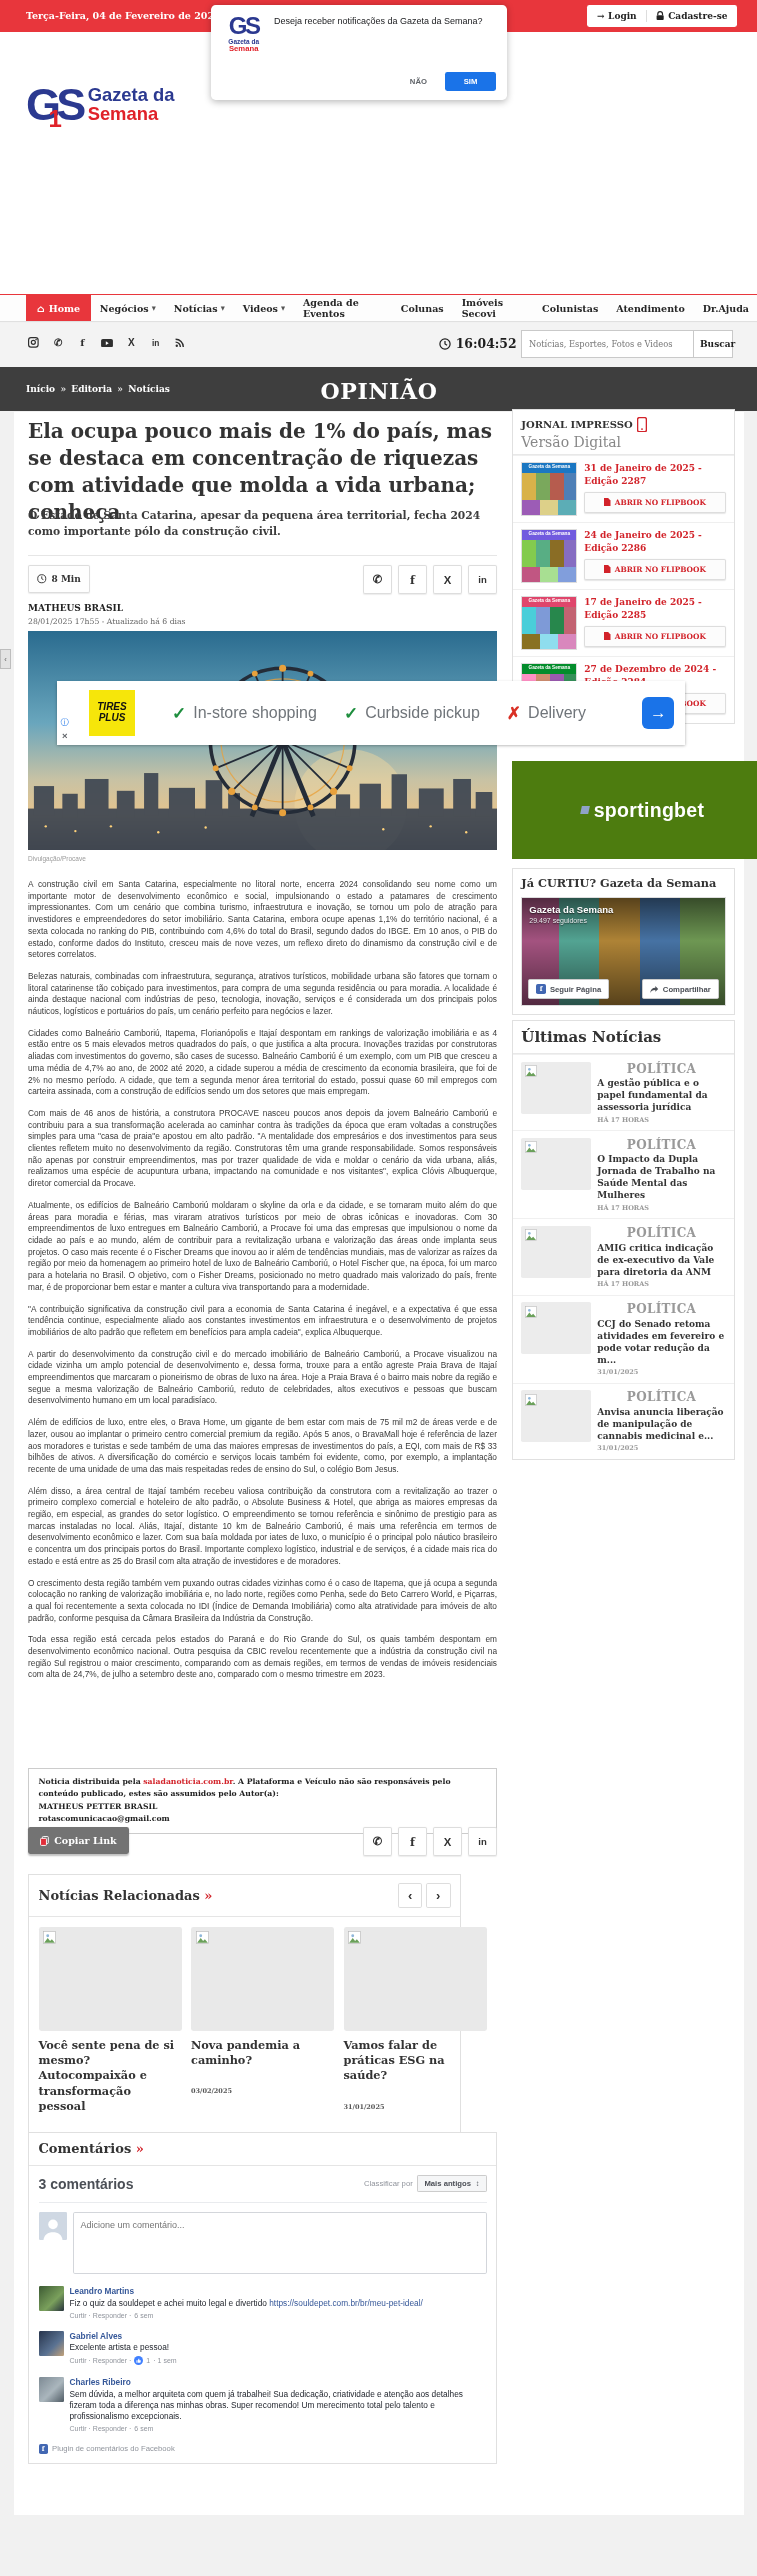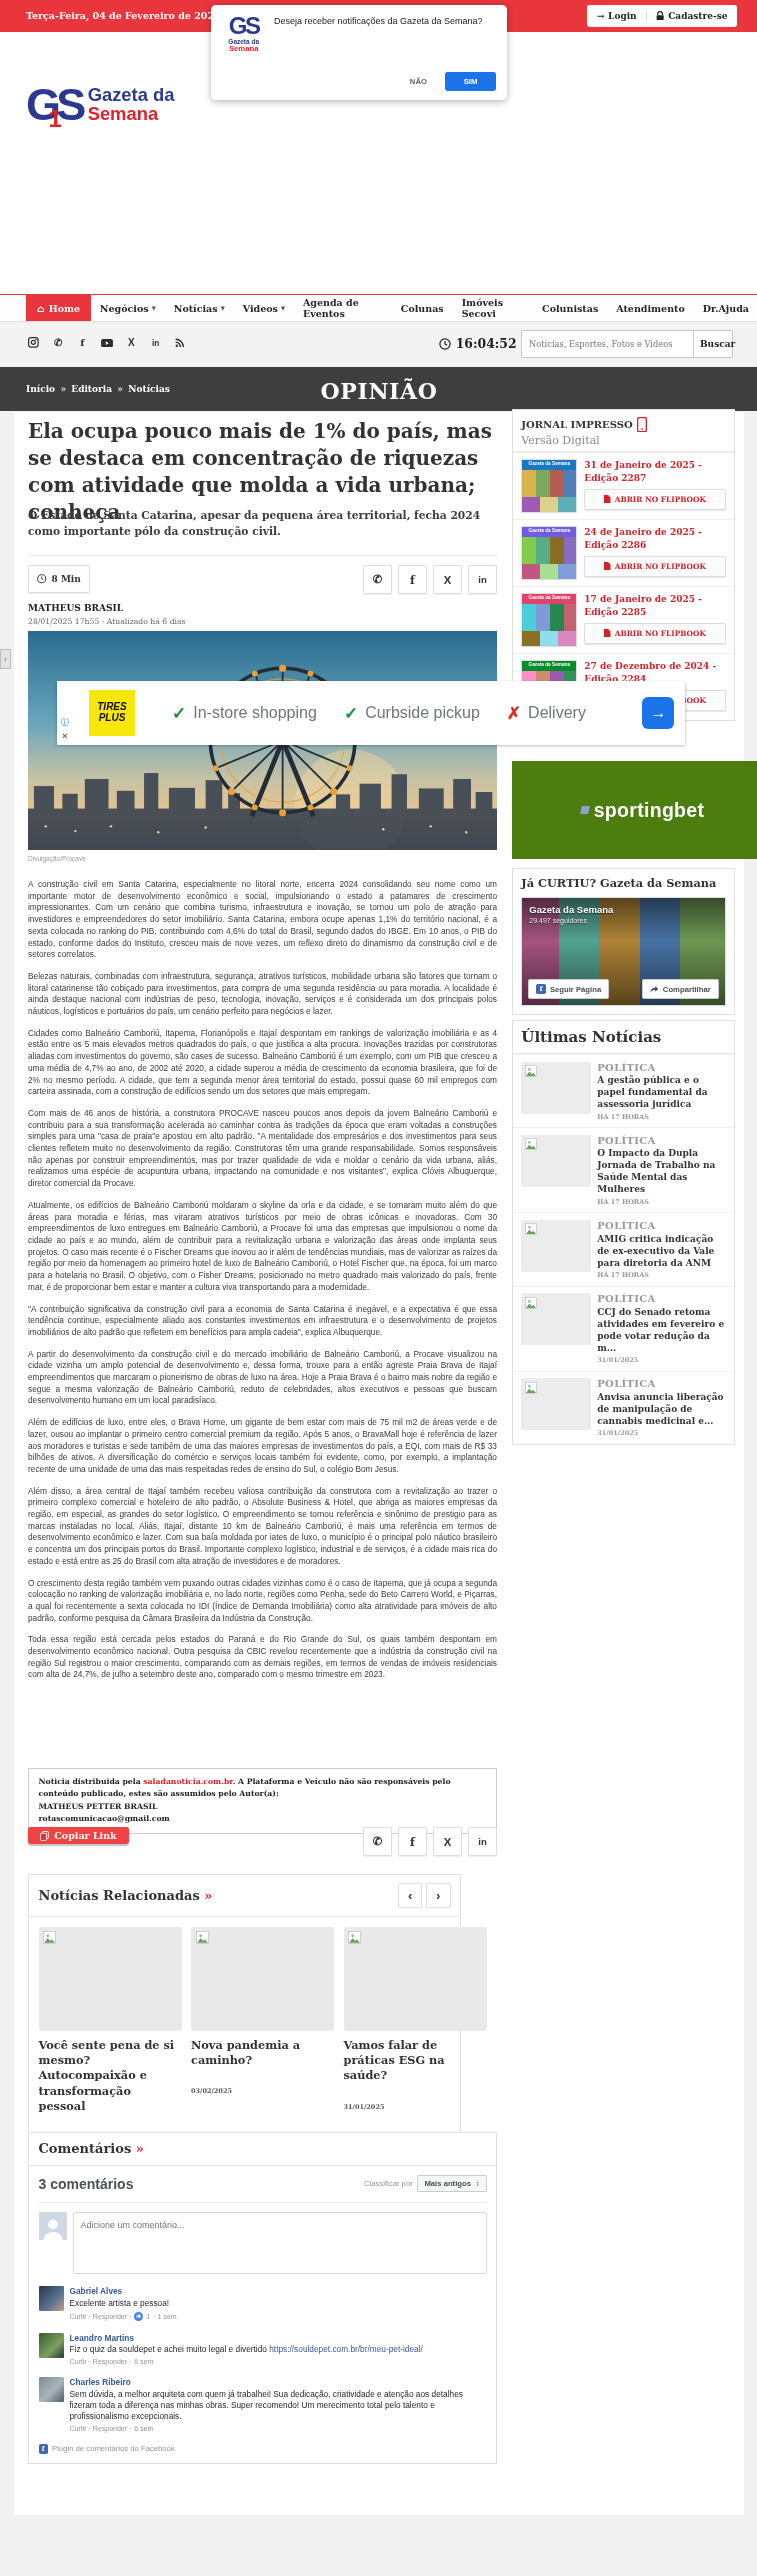--- a/index.html
+++ b/index.html
@@ -81,21 +81,21 @@
   .caption{left:28px;top:855px;font-size:6.5px;color:#9a9a9a;}
   .bodytext{left:28px;top:879px;width:469px;height:881px;overflow:hidden;font-size:8.3px;line-height:11.7px;
         color:#3a3a3a;text-align:justify;}
   .bodytext p{margin:0 0 10px 0;}
 
   .disclaimer{left:28px;top:1768px;width:469px;border:0.6px solid #ccc;padding:7px 9.5px;box-sizing:border-box;
         font-family:"DejaVu Serif",serif;font-weight:bold;font-size:7.7px;line-height:12.4px;color:#222;background:#fff;}
   .disclaimer .lnk{color:#d2232a;}
 
   .copyrow{left:28px;top:1827px;width:469px;height:30px;}
-  .copybtn{display:inline-flex;align-items:center;gap:5.3px;height:17px;padding:0 12px;background:#ef4444;border-radius:2.4px;
+  .copybtn{display:inline-flex;align-items:center;gap:5.3px;height:27px;padding:0 12px;background:#737373;border-radius:2.4px;
         color:#fff;font-size:9.5px;box-shadow:0 1.2px 1.8px rgba(0,0,0,.25);cursor:pointer;}
 
   
   .related{left:28px;top:1874px;width:433px;}
   .rel-head{display:flex;align-items:center;justify-content:space-between;padding:8.3px 9.5px;border-bottom:0.6px solid #e5e5e5;}
   .rel-title{font-size:13px;color:#333;}
   .rel-title .rq{color:#d2232a;}
   .rel-arrows{display:flex;gap:3.6px;}
   .rel-arrow{width:22.5px;height:22.5px;border:0.6px solid #ddd;border-radius:1.8px;background:#fff;display:flex;align-items:center;
         justify-content:center;font-size:13px;font-weight:bold;color:#333;cursor:pointer;}
@@ -135,21 +135,21 @@
   .cmeta{font-size:7px;color:#90949c;display:flex;align-items:center;gap:3px;}
   .likebadge{width:9px;height:9px;border-radius:50%;background:#4080ff;display:inline-flex;align-items:center;justify-content:center;}
   .com-foot{margin-top:12px;display:flex;align-items:center;gap:4.1px;font-size:7.7px;color:#90949c;}
   .fbsq{width:9.5px;height:9.5px;border-radius:1.8px;background:#4267b2;color:#fff;font-weight:bold;font-size:6.5px;
         display:flex;align-items:center;justify-content:center;font-family:"DejaVu Serif",serif;}
 
   
   .sb-jornal{left:512px;top:409px;width:223px;}
   .sbj-head{padding:7px 8.3px 4.7px 8.3px;border-bottom:0.6px solid #e8e8e8;}
   .sbj-title{font-size:10px;color:#333;display:flex;align-items:center;gap:4.7px;}
-  .sbj-sub{font-family:"DejaVu Serif",serif;font-size:11px;color:#888;margin-top:1.2px;}
+  .sbj-sub{font-family:"DejaVu Serif",serif;font-size:14px;color:#888;margin-top:1.2px;}
   .ed{display:flex;gap:7px;padding:6px 8.3px;border-top:0.6px solid #efefef;}
   .ed:first-of-type{border-top:none;}
   .npthumb{width:54px;height:52px;flex:0 0 auto;position:relative;overflow:hidden;border:0.6px solid #ddd;
       background:
         linear-gradient(90deg,#d8b24a 0 26%,#7aa85c 26% 52%,#b65c4e 52% 78%,#4e7fb6 78% 100%) 0 9.5px/100% 27px no-repeat,
         linear-gradient(90deg,#9c5cb6 0 33%,#ddd089 33% 66%,#5cadb6 66% 100%) 0 37px/100% 15.4px no-repeat,
         #1b77c2;}
   .npthumb span{position:absolute;left:0;top:1.2px;width:100%;text-align:center;color:#fff;font-size:4.7px;font-weight:bold;}
   .npthumb.v2{filter:hue-rotate(45deg);}
   .npthumb.v3{filter:hue-rotate(130deg);}
@@ -176,21 +176,21 @@
   .fbw-btns{position:absolute;left:6px;right:6px;bottom:6px;display:flex;justify-content:space-between;}
   .fbw-btn{height:18px;background:#fff;border:0.6px solid #ccc;border-radius:1.8px;display:flex;align-items:center;gap:4.1px;
         padding:0 7px;font-size:7.7px;font-weight:bold;color:#4b4f56;cursor:pointer;}
 
   .sb-ult{left:512px;top:1020px;width:223px;}
   .ult-title{padding:7px 8.3px;font-size:15px;color:#333;border-bottom:0.6px solid #e8e8e8;}
   .uitem{display:flex;gap:6px;padding:6.5px 8.3px;border-top:0.6px solid #f0f0f0;}
   .uitem:first-of-type{border-top:none;}
   .uimg{width:70px;height:52px;flex:0 0 auto;background:#ececec;border-radius:1.8px;position:relative;}
   .uimg svg{position:absolute;left:3.6px;top:3.6px;}
-  .ucat{font-size:10px;color:#999;letter-spacing:0.3px;}
+  .ucat{font-size:12px;color:#999;letter-spacing:0.3px;text-align:center;}
   .ut{font-size:9px;line-height:12px;color:#343434;margin:1.8px 0 2.4px 0;cursor:pointer;}
   .utime{font-size:6.5px;color:#999;}
 
   
   .adbar{left:57px;top:681px;width:628px;height:64px;background:#fff;z-index:40;display:flex;align-items:center;
         box-shadow:0 0.6px 3px rgba(0,0,0,.35);}
   .adctrl{align-self:stretch;width:15.4px;display:flex;flex-direction:column;justify-content:flex-end;align-items:center;
         gap:2.4px;padding-bottom:3.6px;}
   .adinfo{color:#1a73e8;font-size:8.3px;cursor:pointer;}
   .adclose{color:#5f6368;font-size:9.5px;font-weight:bold;cursor:pointer;}
@@ -566,50 +566,50 @@
         <div class="avatar">
           <svg width="24" height="24" viewBox="0 0 40 40">
               <circle cx="20" cy="14" r="8" fill="#fff"></circle>
               <path d="M4 42c0-10 7-15 16-15s16 5 16 15z" fill="#fff"></path>
             </svg>
         </div>
         <textarea placeholder="Adicione um comentário..." style=""></textarea>
       </div>
 
       <div class="cmt">
+        <div class="cav a2"></div>
+        <div>
+          <div class="cname">Leandro Martins</div>
+          <div class="ctext"><span>Fiz o quiz da souldepet e achei muito legal e divertido </span><a>https://souldepet.com.br/br/meu-pet-ideal/</a></div>
+          <div class="cmeta">
+            <span>Curtir · Responder ·</span>
+              <span>6 sem</span>
+          </div>
+        </div>
+      </div>
+
+      <div class="cmt">
         <div class="cav a1"></div>
         <div>
           <div class="cname">Gabriel Alves</div>
           <div class="ctext">Excelente artista e pessoa!</div>
           <div class="cmeta">
             <span>Curtir · Responder ·</span>
             <span class="likebadge">
                 <svg width="5.3" height="5.3" viewBox="0 0 12 12">
                   <path d="M1 5h2v6H1zM4 11V5l2.5-4c.9 0 1.4.8 1.2 1.7L7.2 5H10c.8 0 1.3.7 1.1 1.4l-1 3.7c-.2.6-.7.9-1.3.9z" fill="#fff"></path>
                 </svg>
               </span>
             <span>1</span>
             <span>· 1 sem</span>
           </div>
         </div>
       </div>
 
       <div class="cmt">
-        <div class="cav a2"></div>
-        <div>
-          <div class="cname">Leandro Martins</div>
-          <div class="ctext"><span>Fiz o quiz da souldepet e achei muito legal e divertido </span><a>https://souldepet.com.br/br/meu-pet-ideal/</a></div>
-          <div class="cmeta">
-            <span>Curtir · Responder ·</span>
-              <span>6 sem</span>
-          </div>
-        </div>
-      </div>
-
-      <div class="cmt">
         <div class="cav a3"></div>
         <div>
           <div class="cname">Charles Ribeiro</div>
           <div class="ctext">Sem dúvida, a melhor arquiteta com quem já trabalhei! Sua dedicação, criatividade e atenção aos detalhes fizeram toda a diferença nas minhas obras. Super recomendo! Um merecimento total pelo talento e profissionalismo excepcionais.</div>
           <div class="cmeta">
             <span>Curtir · Responder ·</span>
               <span>6 sem</span>
           </div>
         </div>
       </div>

